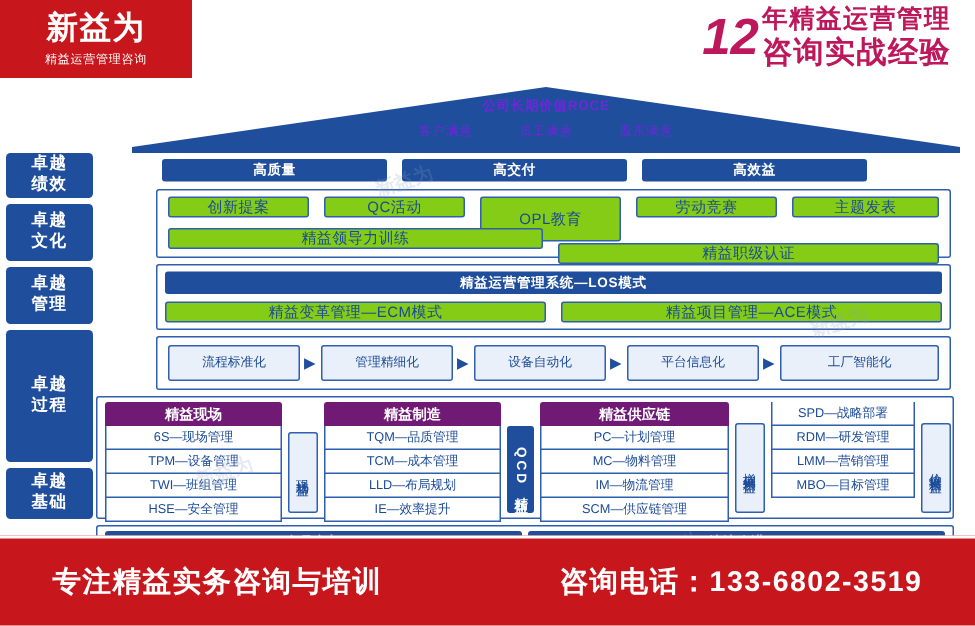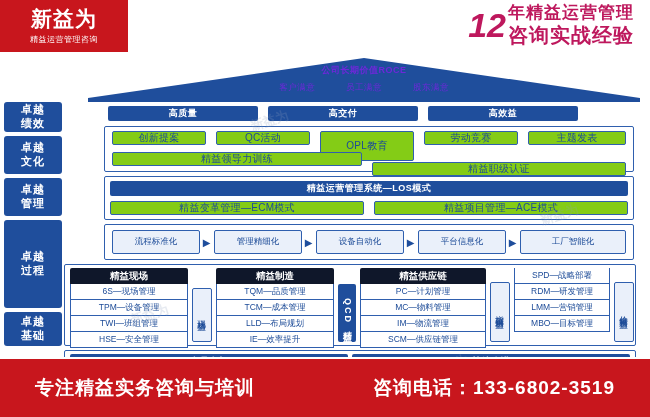--- a/index.html
+++ b/index.html
@@ -74,21 +74,21 @@
     background: #eaf0fa; border: 1px solid #2f5fae; color: #1b4a97;
     font-size: 8.5px; display: flex; align-items: center; justify-content: center;
     border-radius: 2px;
   }
   .outline-frame {
     position: absolute; border: 1px solid #2f5fae; border-radius: 2px;
   }
 
   .col-card { position: absolute; }
   .col-head {
-    background: #0f172a; color: #fff; font-size: 9.5px; font-weight: bold;
+    background: #701a75; color: #fff; font-size: 9.5px; font-weight: bold;
     height: 16px; display: flex; align-items: center; justify-content: center;
     border-radius: 2px 2px 0 0;
   }
   .col-item {
     border: 1px solid #2f5fae; border-top: none; background: #fff;
     color: #1b4a97; font-size: 8.5px; height: 16px;
     display: flex; align-items: center; justify-content: center;
   }
   .vert {
     position: absolute; background: #1f4e9c; color: #fff;

